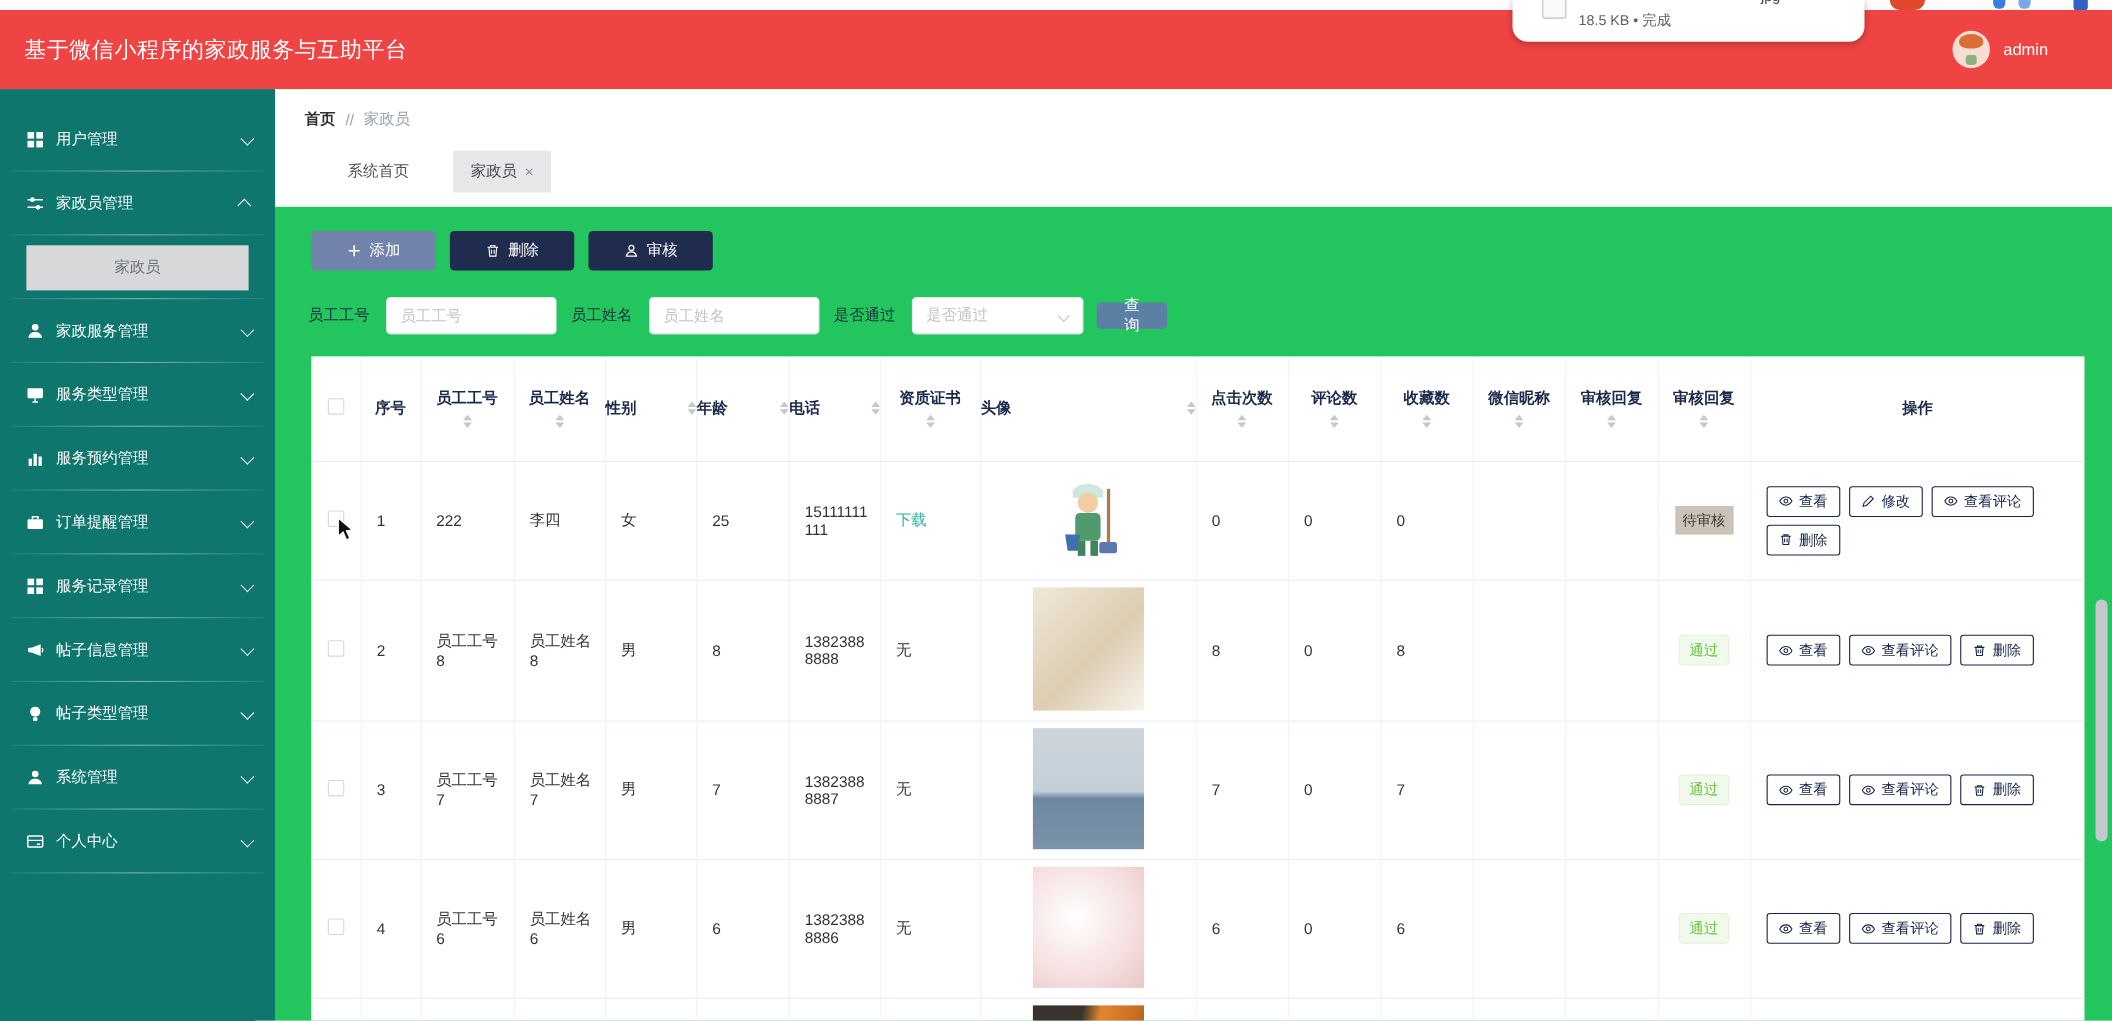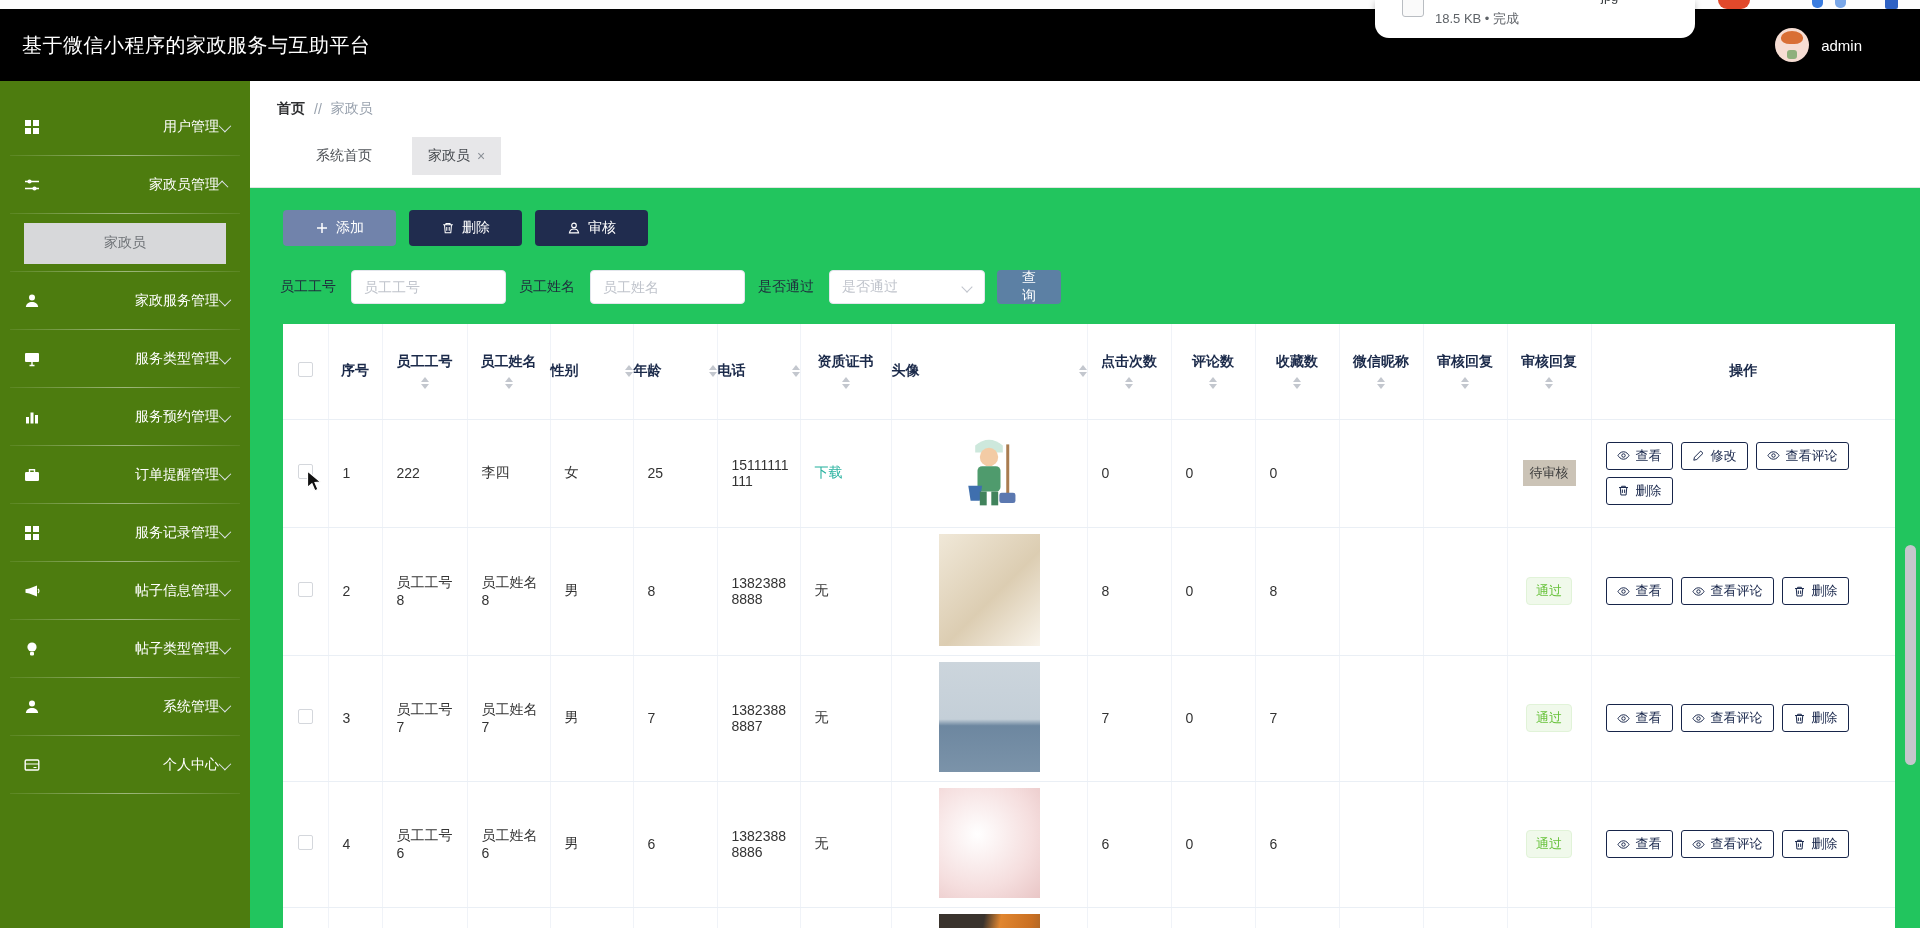--- a/index.html
+++ b/index.html
@@ -14,33 +14,33 @@
     border:1.5px solid #b9bdc2; border-radius:3px; background:#fafafa; }
   .dl-text { position:absolute; left:60px; top:10px; font-size:13px; color:#5f6368; }
   .dl-frag { position:absolute; left:226px; top:-11px; font-size:13px; color:#3c4043; }
   .artifact { position:absolute; top:0; z-index:45; }
   .a1 { left:1718px; width:32px; height:9px; background:#e2492b; border-radius:0 0 10px 10px; }
   .a2 { left:1812px; width:11px; height:8px; background:#3b7de0; border-radius:0 0 5px 5px; }
   .a3 { left:1835px; width:11px; height:8px; background:#7aa7e8; border-radius:0 0 5px 5px; }
   .a4 { left:1885px; width:13px; height:9px; background:#2f62c4; border-radius:0 0 2px 2px; }
 
   
-  .topbar { position:absolute; left:0; top:9px; width:1920px; height:72px; background:#000000;
+  .topbar { position:absolute; left:0; top:9px; width:1920px; height:72px; background:#ef4444;
     display:flex; align-items:center; color:#fff; }
   .brand { margin-left:22px; font-size:20px; letter-spacing:.5px; }
   .userbox { position:absolute; right:58px; display:flex; align-items:center; gap:12px; }
   .avatar { width:34px; height:34px; border-radius:50%; background:#f6ddd3; position:relative; overflow:hidden; }
   .avatar::before { content:""; position:absolute; left:6px; top:3px; width:22px; height:13px;
     border-radius:50% 50% 40% 40%; background:#d96f35; }
   .avatar::after { content:""; position:absolute; left:12px; top:22px; width:10px; height:9px;
     border-radius:3px; background:#8fb07c; }
   .username { font-size:15px; }
 
   
-  .sidebar { position:absolute; left:0; top:81px; width:250px; height:847px; background:#4d7c0f; padding-top:17px;text-align:right; }
+  .sidebar { position:absolute; left:0; top:81px; width:250px; height:847px; background:#0f766e; padding-top:17px; }
   .menu-item { height:58px; display:flex; align-items:center; color:#fff; font-size:14px;
     padding:0 22px 0 24px; position:relative; cursor:pointer; }
   .menu-item::after { content:""; position:absolute; left:10px; right:10px; bottom:0; height:1px;
     background:linear-gradient(90deg,rgba(255,255,255,.08),rgba(255,255,255,.45),rgba(255,255,255,.08)); }
   .mi-icon { width:16px; height:16px; margin-right:11px; color:#fff; flex:none; }
   .mi-label { flex:1; }
   .chev { width:9px; height:9px; border-right:1.6px solid #dfe4ee; border-bottom:1.6px solid #dfe4ee;
     transform:rotate(45deg) translateY(-2px); }
   .chev.up { transform:rotate(-135deg) translateY(-2px); }
   .submenu { height:58px; position:relative; display:flex; align-items:center; justify-content:center; }
@@ -71,21 +71,21 @@
 
   .filterbar { position:absolute; left:30px; top:189px; height:34px; display:flex; align-items:center; font-size:14px; }
   .f-label { color:#1f2d3d; margin-right:15px; }
   .f-input { width:155px; height:34px; border:1px solid #e3e6ec; border-radius:4px; padding:0 12px;
     font-size:14px; color:#333; background:#fff; font-family:inherit; margin-right:13px; }
   .f-input::placeholder { color:#c0c4cc; }
   .f-select { width:156px; height:34px; border:1px solid #e3e6ec; border-radius:4px; background:#fff;
     display:flex; align-items:center; padding:0 12px; color:#c0c4cc; position:relative; margin-right:12px; cursor:pointer; }
   .sel-chev { position:absolute; right:13px; top:12px; width:8px; height:8px;
     border-right:1.4px solid #c0c4cc; border-bottom:1.4px solid #c0c4cc; transform:rotate(45deg); }
-  .btn-query { background:#5c80a4; width:61px; justify-content:center; height:34px; }
+  .btn-query { background:#5c80a4; width:61px; justify-content:center; height:24px; }
 
   
   .tablewrap { position:absolute; left:33px; top:243px; width:1612px; bottom:0; background:#fff; overflow:hidden; }
   table.grid { border-collapse:collapse; table-layout:fixed; width:1612px; }
   th,td { border-right:1px solid #f0f3f8; border-bottom:1px solid #eaeff5; }
   th:last-child, td:last-child { border-right:none; }
   th { height:95px; font-size:14px; color:#1b2a4a; font-weight:bold; vertical-align:middle; text-align:center; }
   .th-stack { display:flex; flex-direction:column; align-items:center; gap:6px; }
   .th-inline { display:flex; align-items:center; justify-content:space-between; gap:4px; }
   .caret { display:inline-flex; flex-direction:column; gap:2px; }

